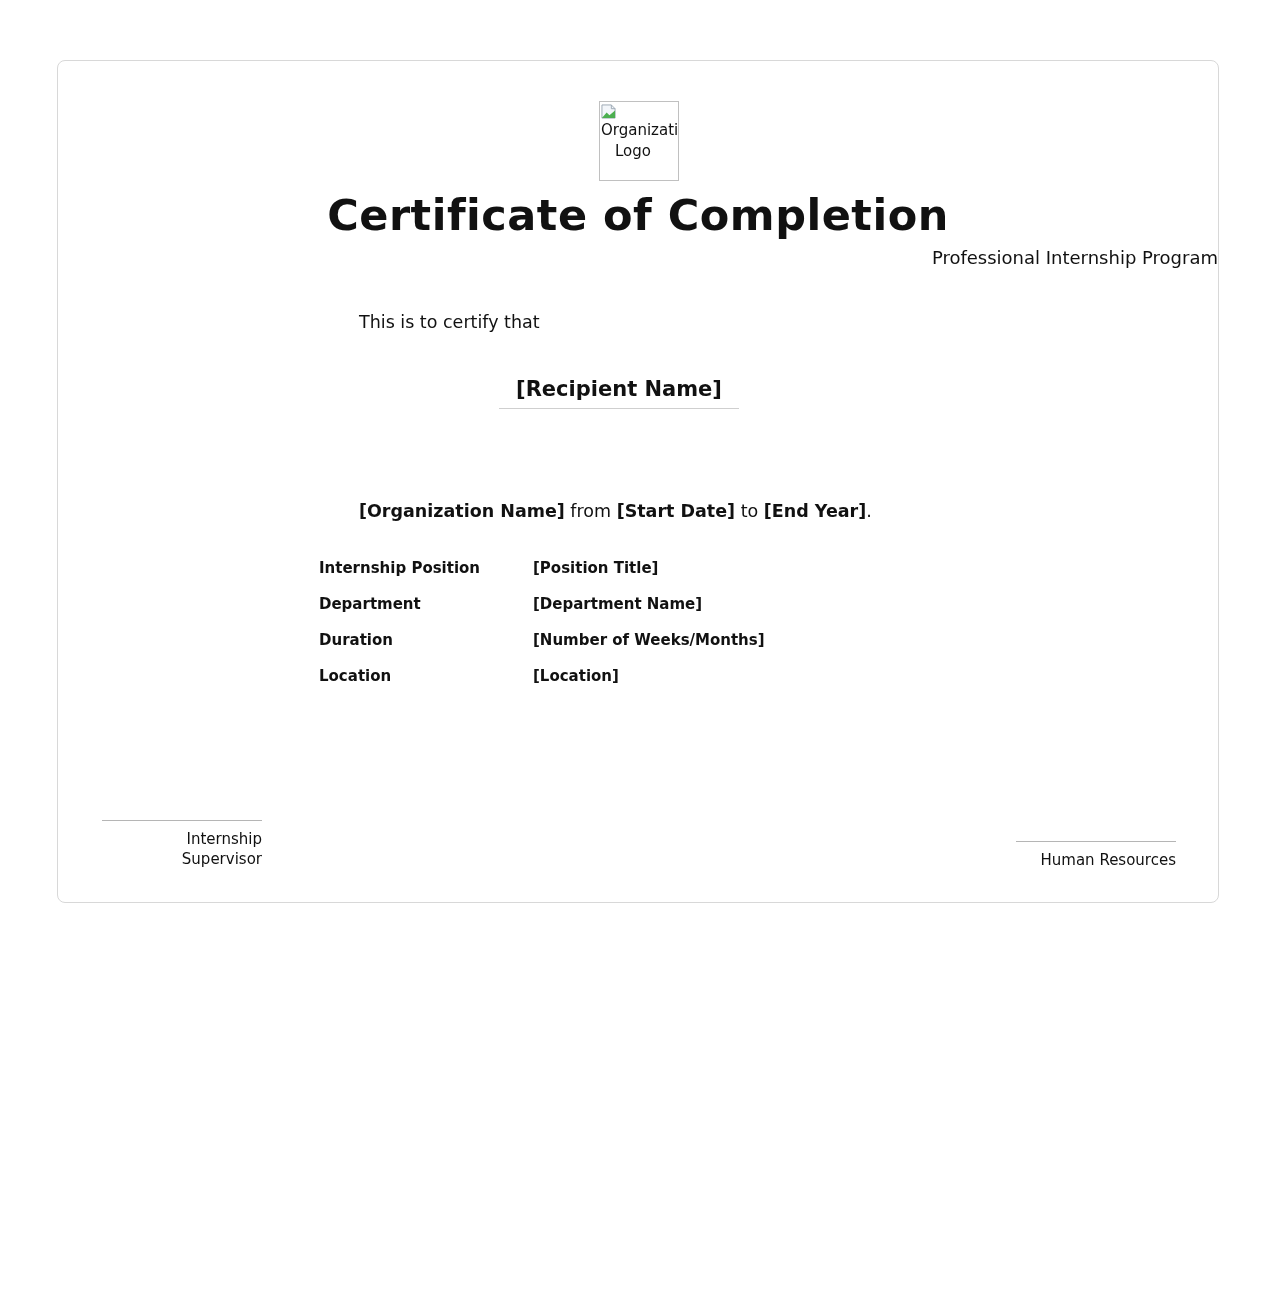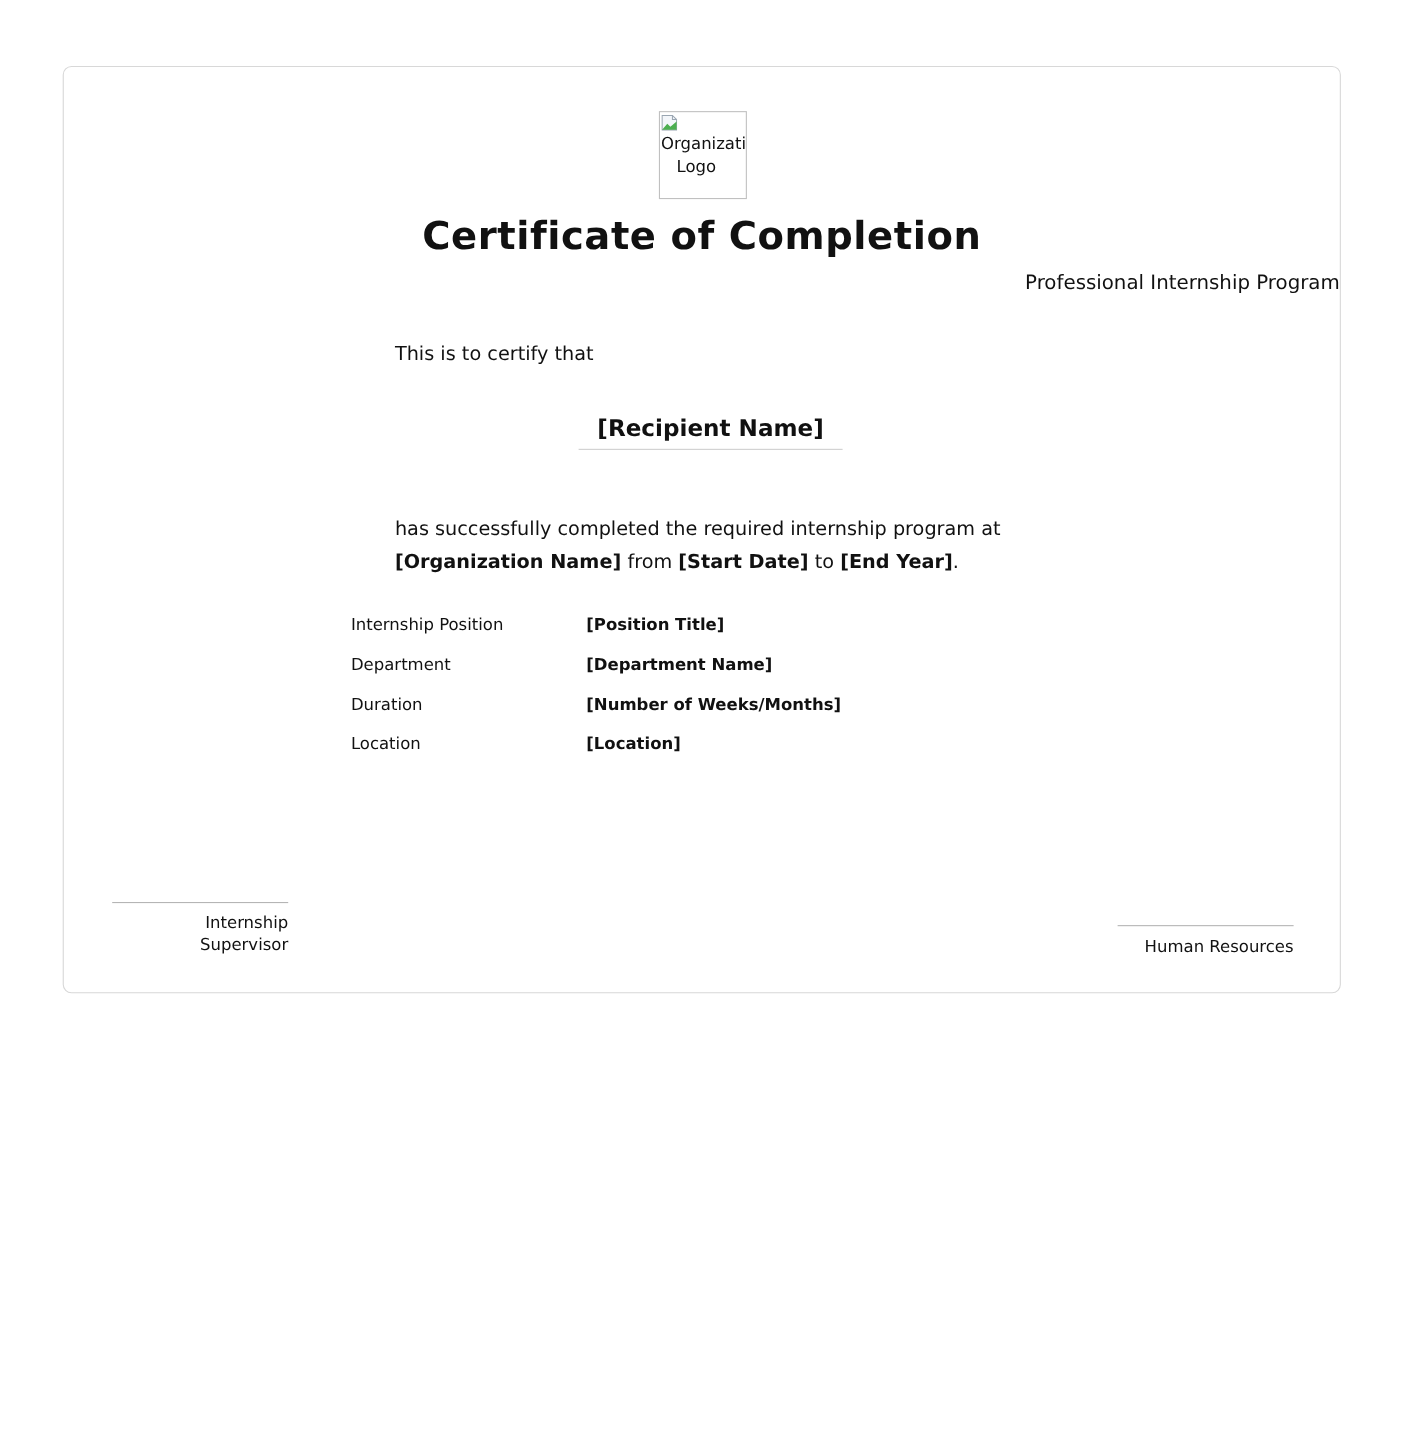--- a/index.html
+++ b/index.html
@@ -20,44 +20,44 @@
     border: 1px solid #c0c0c0; overflow: hidden;
     font-size: 15px; line-height: 21px; text-align: center; color: #111;
   }
   .logo .broken {
     position: absolute; left: 1px; top: 2px; width: 15px; height: 15px;
   }
   .logo .alt { position: absolute; left: 0; top: 18px; width: 200%; text-align: left; padding-left: 1px; white-space: nowrap; }
   .logo .alt2 { position: absolute; left: 0; right: 12px; top: 39px; text-align: center; }
   .title {
     position: absolute; left: 0; right: 0; top: 132px;
-    text-align: center; font-size: 35px; font-weight: bold; letter-spacing: 0.5px;
+    text-align: center; font-size: 43px; font-weight: bold; letter-spacing: 0.5px;
     line-height: 44px; margin: 0;
   }
   .subtitle {
     position: absolute; left: 16px; right: 0; top: 185px;
     text-align: right; font-size: 18px; line-height: 24px;
   }
   .certify {
     position: absolute; left: 301px; top: 249px; font-size: 17.5px; line-height: 24px;
   }
   .recipient {
-    position: absolute; left: 468px; top: 312px; width: 240px; height: 35px;
+    position: absolute; left: 441px; top: 312px; width: 240px; height: 35px;
     border-bottom: 1px solid #cfcfcf; text-align: center;
     font-size: 21px; font-weight: bold; line-height: 32px;
   }
   .statement {
     position: absolute; left: 301px; top: 405px; font-size: 17.5px; line-height: 30px; width: 620px;
   }
   b { font-weight: bold; }
   .details {
     position: absolute; left: 261px; top: 496px; font-size: 15px;
   }
   .details .row { position: relative; height: 36px; }
-  .details .lbl { position: absolute; left: 0; width: 227px; font-weight: normal; line-height: 22px; }
+  .details .lbl { position: absolute; left: 0; width: 227px; font-weight: bold; line-height: 22px; }
   .details .val { position: absolute; left: 214px; line-height: 22px; white-space: nowrap; font-weight: bold; }
   .awarded {
     position: absolute; left: 301px; top: 672px; font-size: 17.5px; line-height: 24px;
   }
   .sig { position: absolute; top: 759px; width: 160px; border-top: 1px solid #b5b5b5; text-align: right; font-size: 15px; line-height: 20px; padding-top: 8px; }
   .sig.left { left: 44px; }
   .sig.right { left: 958px; margin-top: 21px; }
 </style>
 </head>
 <body>
@@ -75,21 +75,21 @@
   </div>
 
   <h1 class="title">Certificate of Completion</h1>
   <div class="subtitle">Professional Internship Program</div>
 
   <div class="certify">This is to certify that</div>
 
   <div class="recipient">[Recipient Name]</div>
 
   <div class="statement">
-    <span>has successfully completed the required internship program at</span><br>
+    <br>
     <b>[Organization Name]</b><span> from </span><b>[Start Date]</b><span> to </span><b>[End Year]</b><span>.</span>
   </div>
 
   <div class="details">
     <div class="row">
       <span class="lbl">Internship Position</span>
       <span class="val">[Position Title]</span>
     </div>
     <div class="row">
       <span class="lbl">Department</span>

